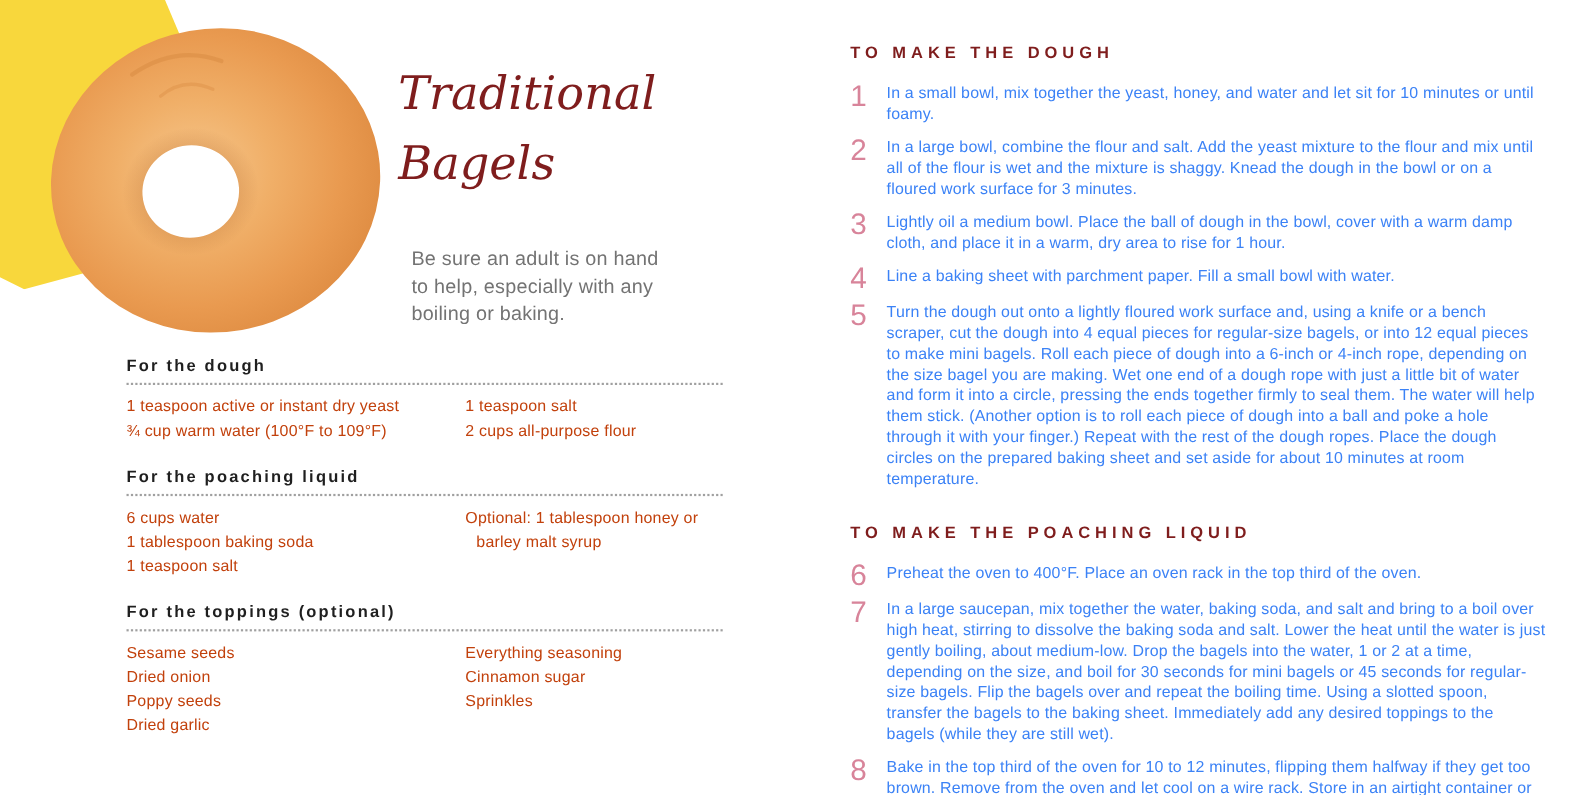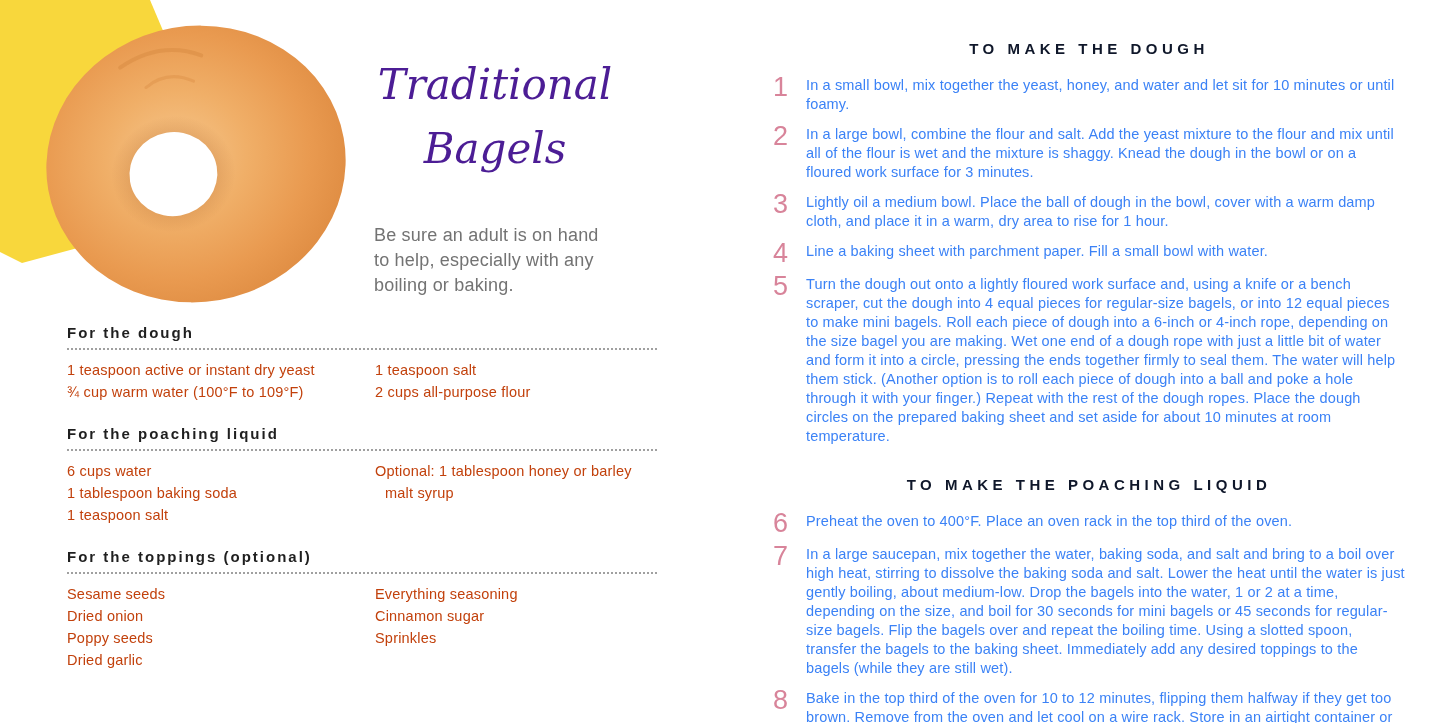--- a/index.html
+++ b/index.html
@@ -16,37 +16,36 @@
   .yellow-shape{
     position:absolute;left:0;top:0;width:300px;height:300px;
     background:#f8d73c;
     clip-path:polygon(0 0,150px 0,237px 205px,22px 263px,0 252px);
   }
   .bagel-wrap{position:absolute;left:42px;top:18px;width:308px;height:290px;}
 
   
   .title-block{
     position:absolute;left:362px;top:64px;width:266px;
-    text-align:center;
     font-family:"DejaVu Serif","Liberation Serif",serif;
     font-style:italic;
-    color:#4c1d95;
+    color:#7f1d1d;
   }
   .title-line1{font-size:42px;line-height:1;}
   .title-line2{font-size:42px;line-height:1;margin-top:22px;}
 
   .note{
     position:absolute;left:374px;top:205px;width:240px;
     font-size:18px;line-height:25px;color:#737373;letter-spacing:.2px;
   }
 
   .ingredients{
     position:absolute;left:67px;top:324px;width:590px;
   }
-  .ing-section{margin-bottom:22px;}
+  .ing-section{margin-bottom:22px;margin-left:48px;}
   .ing-heading{
     margin:0;
     font-size:15px;font-weight:bold;color:#1f1f1f;
     letter-spacing:2px;
     padding-bottom:7px;
     border-bottom:2px dotted #a0a0a0;
   }
   .ing-grid{display:flex;margin-top:9px;}
   .ing-col1{width:308px;flex:none;}
   .ing-col2{flex:1;}
@@ -56,24 +55,24 @@
     color:#c2410c;letter-spacing:.2px;
     padding-left:10px;text-indent:-10px;
   }
 
   
   .method{
     position:absolute;left:773px;top:40px;width:632px;
   }
   .method-heading{
     margin:0 0 19px 0;
-    text-align:center;
+    text-align:left;
     font-size:15px;font-weight:bold;
     letter-spacing:4.5px;
-    color:#0f172a;
+    color:#7f1d1d;
   }
   .method-heading.second{margin-top:30px;}
   .step{display:flex;margin-bottom:11px;}
   .step-num{
     flex:none;width:33px;
     font-size:27px;line-height:22px;
     font-weight:400;
     color:#d8849a;
   }
   .step-text{

